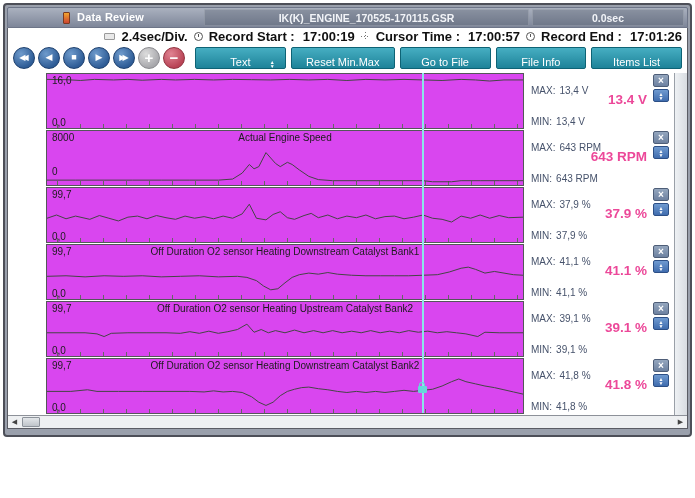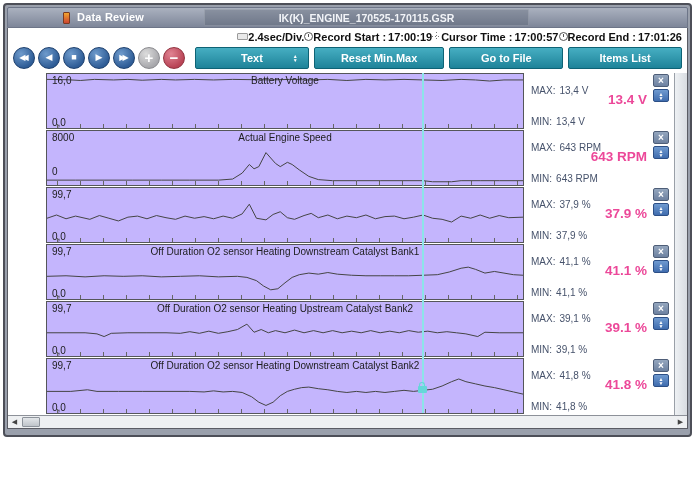--- a/index.html
+++ b/index.html
@@ -17,51 +17,51 @@
 .tb-file{position:absolute;left:196px;width:325px;top:1px;bottom:1px;line-height:17px;
   text-align:center;font-weight:bold;font-size:10.5px;color:#f2f4f8;
   background:rgba(70,78,95,.30);border:1px solid rgba(255,255,255,.16);border-radius:1px}
 .tb-time{position:absolute;left:524px;right:3px;top:1px;bottom:1px;line-height:17px;
   text-align:center;font-weight:bold;font-size:10.5px;color:#f2f4f8;
   background:rgba(70,78,95,.30);border:1px solid rgba(255,255,255,.16);border-radius:1px}
 
 .body-area{flex:1;background:#fff;border:1px solid #5a5c64;border-top:none;
   display:flex;flex-direction:column;min-height:0}
 
-.infobar{flex:0 0 16px;display:flex;align-items:center;justify-content:flex-end;
-  font-size:11px;font-weight:bold;color:#101010;padding:1px 5px 0 0;white-space:nowrap}
+.infobar{flex:0 0 16px;display:flex;align-items:center;justify-content:flex-end;gap:6px;
+  font-size:13px;font-weight:bold;color:#101010;padding:1px 5px 0 0;white-space:nowrap}
 .infobar .val{margin-left:2px}
 .i-div{width:11px;height:7px;border:1px solid #9a9a9a;background:#e9e9e9;border-radius:1px;flex:0 0 auto}
 .i-clock{width:9px;height:9px;border:1px solid #555;border-radius:50%;position:relative;flex:0 0 auto}
 .i-clock::after{content:"";position:absolute;left:3px;top:1px;width:1px;height:3px;background:#555}
 .i-cross{width:9px;height:9px;position:relative;flex:0 0 auto}
 .i-cross::before{content:"";position:absolute;left:4px;top:0;width:1px;height:9px;
   background:repeating-linear-gradient(#777 0 1px,transparent 1px 3px)}
 .i-cross::after{content:"";position:absolute;top:4px;left:0;height:1px;width:9px;
   background:repeating-linear-gradient(90deg,#777 0 1px,transparent 1px 3px)}
 
 .toolbar{flex:0 0 27px;display:flex;align-items:center;padding:0 5px;gap:3px}
 .cbtn{width:22px;height:22px;border-radius:50%;cursor:pointer;flex:0 0 auto;
   background:radial-gradient(circle at 35% 30%,#6f9bcc,#2e5c96 72%);
   border:1px solid #1d406e;color:#fff;display:flex;align-items:center;justify-content:center;
   font-size:9px;line-height:1}
 .cbtn .dbl{letter-spacing:-3px;margin-left:-3px;font-size:8px}
 .cbtn.gray{background:radial-gradient(circle at 35% 30%,#dcdcdc,#a7a7ab 72%);border-color:#8a8a8e;font-size:15px;font-weight:bold}
 .cbtn.red{background:radial-gradient(circle at 35% 30%,#e08392,#b84355 72%);border-color:#92323f;font-size:15px;font-weight:bold}
 .tealgroup{display:flex;flex:1;gap:5px;margin-left:7px}
 .tbtn{flex:1;height:22px;background:linear-gradient(#46aec2,#1e8399);
-  border:1px solid #0e6375;border-radius:2px;color:#fff;font-weight:bold;font-size:11px;
-  display:flex;align-items:center;justify-content:center;position:relative;cursor:pointer;white-space:nowrap}
+  border:1px solid #0e6375;border-radius:2px;color:#fff;font-weight:normal;font-size:11px;
+  display:flex;align-items:flex-end;justify-content:center;position:relative;cursor:pointer;white-space:nowrap}
 .tbtn.wide{flex:1.15}
 .spin{position:absolute;right:10px;display:flex;flex-direction:column;font-size:5px;line-height:4px}
 
 .content{flex:1;display:flex;min-height:0;padding-top:2px}
 .gutter{flex:0 0 38px}
 .plots{flex:0 0 478px;position:relative;display:flex;flex-direction:column}
-.plot-box{flex:1;position:relative;border:1px solid #55565a;background:#c4b5fd;margin-bottom:1px;min-height:0}
+.plot-box{flex:1;position:relative;border:1px solid #55565a;background:#d946ef;margin-bottom:1px;min-height:0}
 .scale-top{position:absolute;top:1px;left:5px;font-size:10px;color:#1c1c1c;z-index:2}
 .ch-title{position:absolute;top:1px;left:0;right:0;text-align:center;font-size:10px;color:#1c1c1c;z-index:2}
 .scale-bottom{position:absolute;bottom:0;left:5px;font-size:10px;color:#1c1c1c;z-index:2}
 .plot-box:nth-of-type(2) .scale-bottom{bottom:8px}
 .ticks{position:absolute;bottom:0;left:10px;right:2px;height:4px;
   background:repeating-linear-gradient(90deg,#666 0 1px,transparent 1px 23px)}
 svg.wave{position:absolute;left:0;top:0;width:100%;height:100%;z-index:1}
 svg.wave polyline{fill:none;stroke:#454545;stroke-width:1;vector-effect:non-scaling-stroke}
 .cursor-line{position:absolute;top:0;bottom:2px;width:2px;background:#8ce4e8;z-index:6;cursor:col-resize}
 .cursor-marker{position:absolute;left:-4px;bottom:20px;width:9px;height:7px;background:#66d6da;border-radius:1px}
@@ -92,20 +92,21 @@
 </style>
 </head>
 <body>
 
 <div class="frame">
 
   <div class="titlebar">
     <span class="tb-icon"></span>
     <span class="tb-title">Data Review</span>
     <span class="tb-file">IK(K)_ENGINE_170525-170115.GSR</span>
+    <span class="tb-time">0.0sec</span>
   </div>
 
   <div class="body-area">
 
     <div class="infobar">
       <span class="i-div"></span>
       <span>2.4sec/Div.</span>
       <span class="i-clock"></span>
       <span>Record Start :</span>
         <span class="val">17:00:19</span>
@@ -142,32 +143,32 @@
       <div class="tealgroup">
         <div class="tbtn">
           <span>Text</span>
           <span class="spin">
               <span>▲</span>
               <span>▼</span>
             </span>
         </div>
         <div class="tbtn wide">Reset Min.Max</div>
         <div class="tbtn">Go to File</div>
+        <div class="tbtn">File Info</div>
         <div class="tbtn">Items List</div>
       </div>
     </div>
 
     <div class="content">
       <div class="gutter"></div>
 
       <div class="plots">
 
   <div class="plot-box">
     <span class="scale-top">16,0</span>
-    <span class="ch-title">Battery Voltage</span>
     <svg class="wave" viewBox="0 0 100 100" preserveAspectRatio="none">
               <polyline points="0.0,10.0 4.0,10.5 7.0,12.0 10.0,10.0 14.0,11.0 17.0,10.0 20.0,11.5 24.0,10.0 27.0,11.0 31.0,10.0 35.0,11.0 39.0,10.0 43.0,10.5 47.0,11.0 51.0,10.0 55.0,11.0 59.0,10.0 63.0,12.0 67.0,10.0 71.0,11.0 75.0,10.0 79.0,11.0 83.0,12.0 87.0,10.0 90.0,11.0 93.0,13.0 96.0,11.0 100.0,11.0"></polyline>
             </svg>
     <span class="scale-bottom">0,0</span>
     <div class="ticks"></div>
   </div>
 
   <div class="plot-box">
     <span class="scale-top">8000</span>
     <span class="ch-title">Actual Engine Speed</span>

